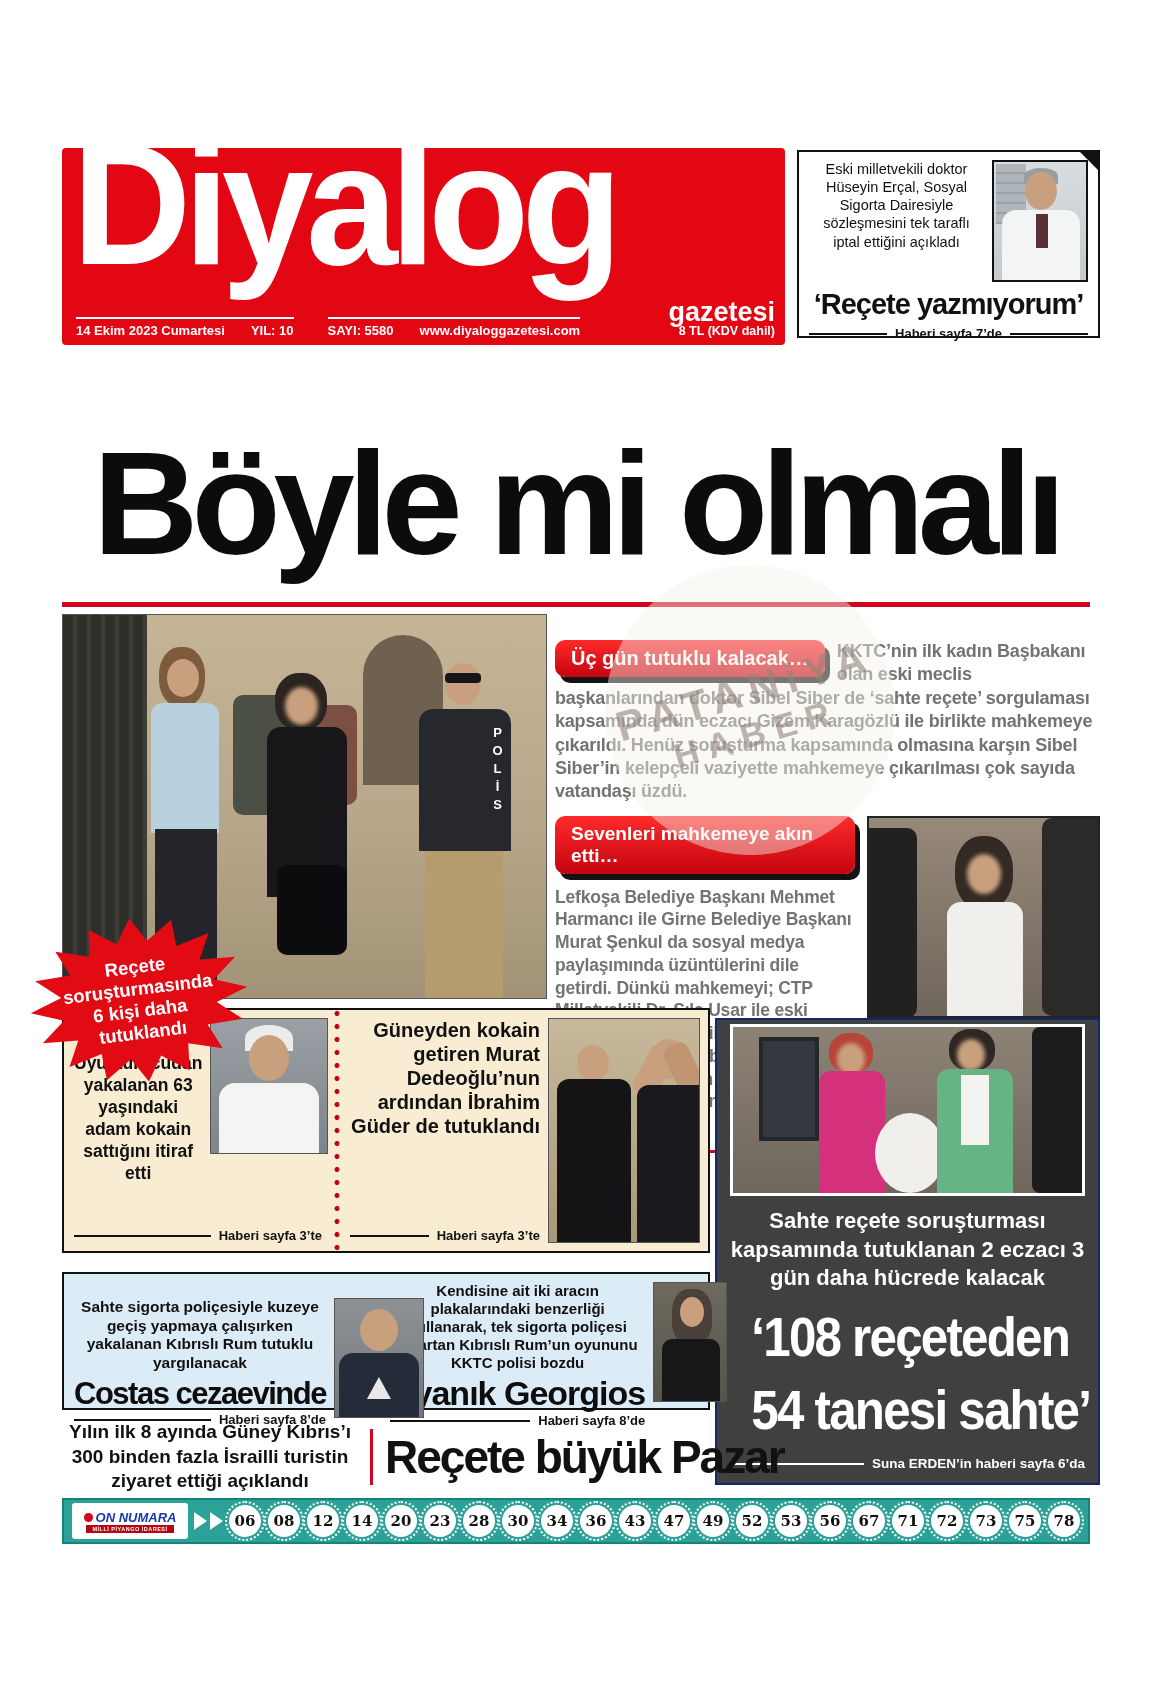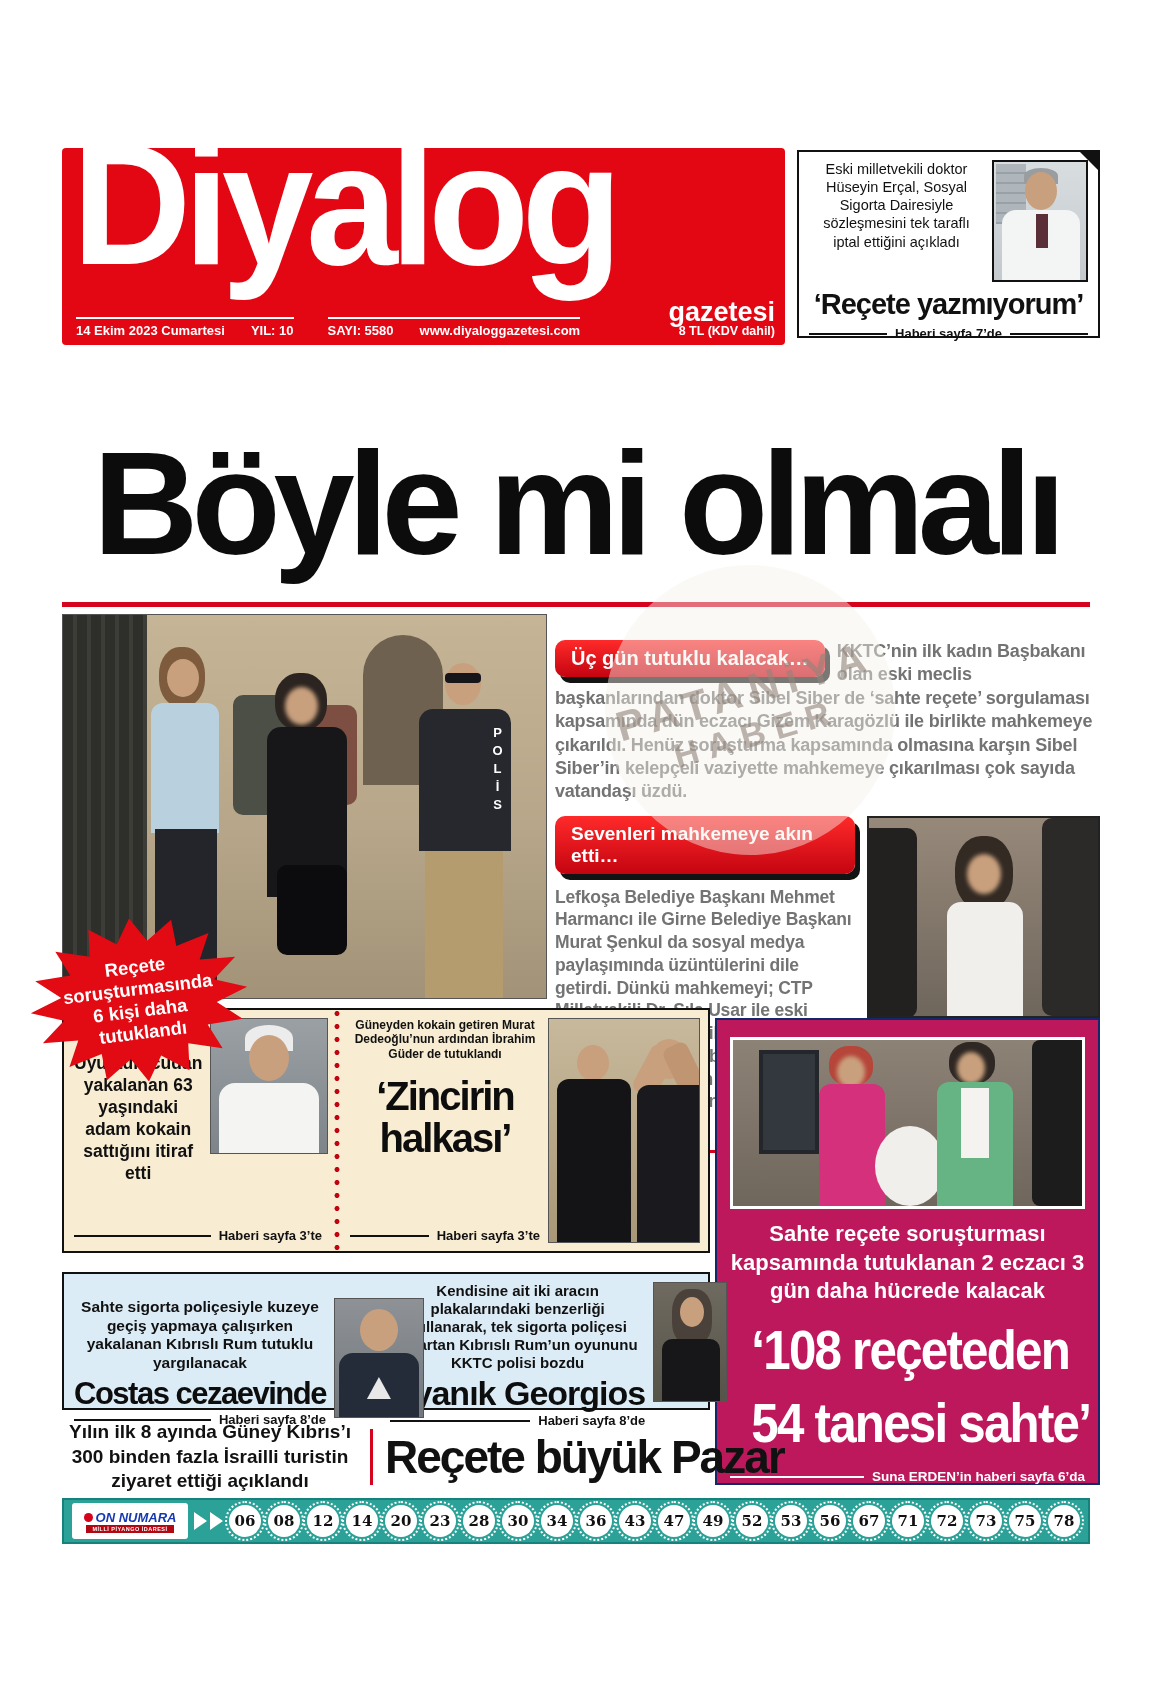--- a/index.html
+++ b/index.html
@@ -58,22 +58,22 @@
   .star-text{position:absolute;inset:0;display:flex;align-items:center;justify-content:center;text-align:center;
              color:#fff;font-weight:bold;font-size:18.5px;line-height:1.2;padding:26px 34px;box-sizing:border-box;}
 
   
   .cream{left:62px;top:1008px;width:648px;height:245px;background:#f8ecd2;border:2px solid #111;
          box-sizing:border-box;display:flex;}
   .dotdiv{width:10px;background:radial-gradient(circle,#c00511 2.2px,transparent 2.8px) center/10px 13px repeat-y;}
   .boxkicker{font-weight:bold;text-align:center;line-height:1.2;}
   .boxhead{font-weight:bold;letter-spacing:-1.5px;color:#0d0d0d;text-align:center;}
 
-  .bluebox{left:715px;top:1018px;width:385px;height:467px;background:#be185d;border:2px solid #122868;
-           box-sizing:border-box;padding:17px 13px;}
+  .bluebox{left:715px;top:1018px;width:385px;height:467px;background:#404040;border:2px solid #122868;
+           box-sizing:border-box;padding:4px 13px;}
   .bluebox .boxkicker{color:#fff;font-size:22px;line-height:1.3;margin-top:11px;}
   .bluehead{color:#fff;font-weight:bold;font-size:56px;letter-spacing:-2px;line-height:1.3;text-align:center;
             transform:scaleX(.88);transform-origin:center;white-space:nowrap;}
 
   .lblue{left:62px;top:1272px;width:648px;height:138px;background:#dcecf7;border:2px solid #111;
          box-sizing:border-box;display:flex;}
 
   
   .pazar{left:62px;top:1420px;width:648px;}
   .pazar-head{font-size:46px;font-weight:bold;letter-spacing:-2px;white-space:nowrap;text-align:center;flex:1;}
@@ -210,22 +210,21 @@
         </div>
       </div>
       <div class="pageref" style="margin-top:8px;">
         <i class="rl"></i>
         <span>Haberi sayfa 3’te</span>
       </div>
     </div>
     <div class="dotdiv"></div>
     <div style="flex:1;padding:8px;box-sizing:border-box;display:flex;gap:8px;">
       <div style="width:190px;display:flex;flex-direction:column;">
-        <div class="boxkicker" style="font-size:12px;">Güneyden kokain getiren Murat Dedeoğlu’nun ardından İbrahim Güder de tutuklandı</div>
-        <div class="boxhead" style="font-size:40px;line-height:1.05;margin-top:14px;letter-spacing:-2px;">‘Zincirin halkası’</div>
+        <div class="boxkicker" style="font-size:20px;text-align:right;">Güneyden kokain getiren Murat Dedeoğlu’nun ardından İbrahim Güder de tutuklandı</div>
         <div class="pageref" style="margin-top:auto;">
           <i class="rl"></i>
           <span>Haberi sayfa 3’te</span>
         </div>
       </div>
       <div class="photo" style="flex:1;border:1px solid #555;background:linear-gradient(180deg,#c9b99c,#a89878);">
         <div class="head" style="left:28px;top:26px;width:32px;height:36px;"></div>
         <div class="sh" style="left:8px;top:60px;width:74px;height:165px;border-radius:12px 12px 0 0;background:#141417;"></div>
         <div class="head" style="left:102px;top:20px;width:36px;height:40px;"></div>
         <div class="sh" style="left:92px;top:26px;width:26px;height:52px;border-radius:8px;background:#c9a07d;transform:rotate(28deg);"></div>

